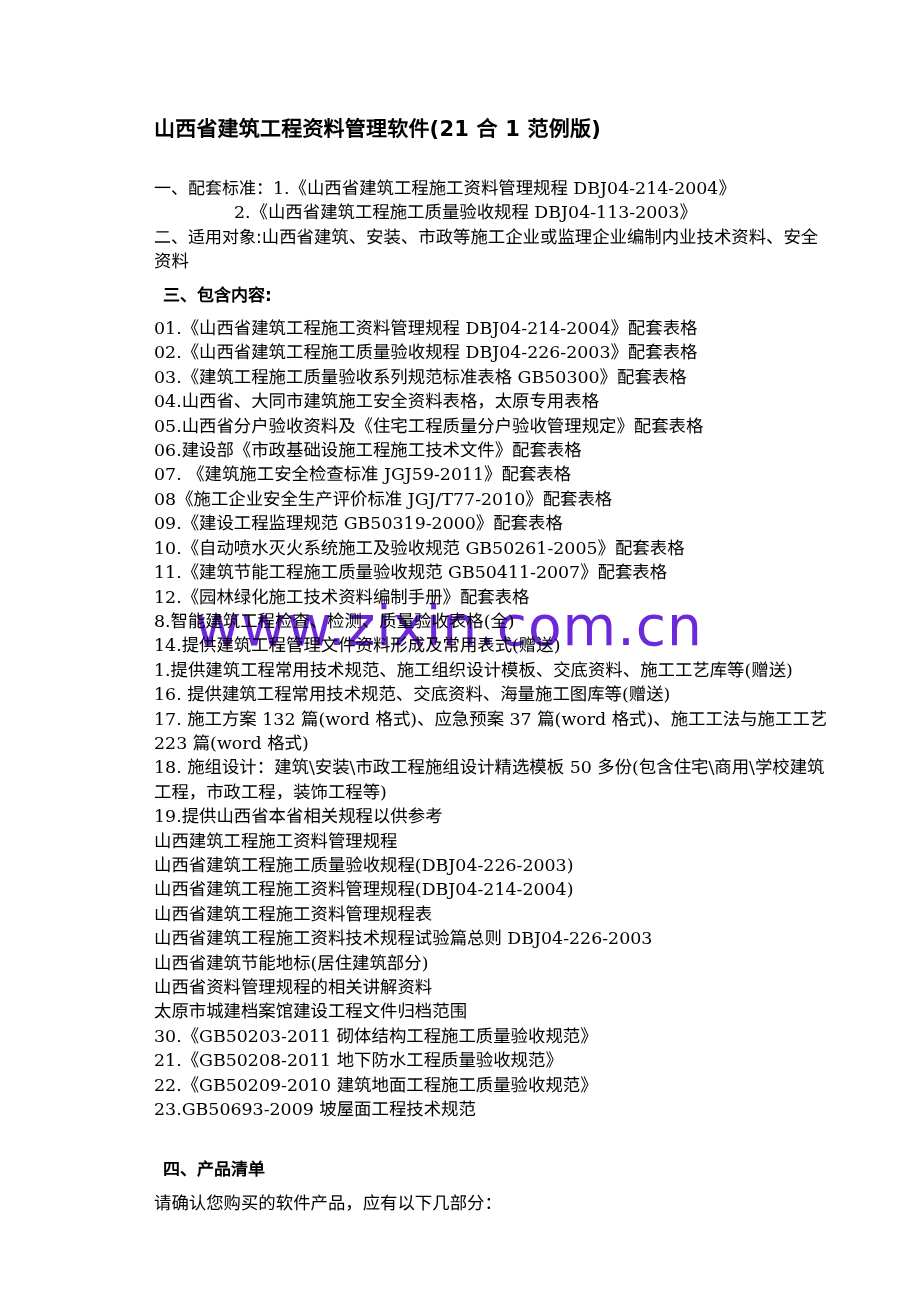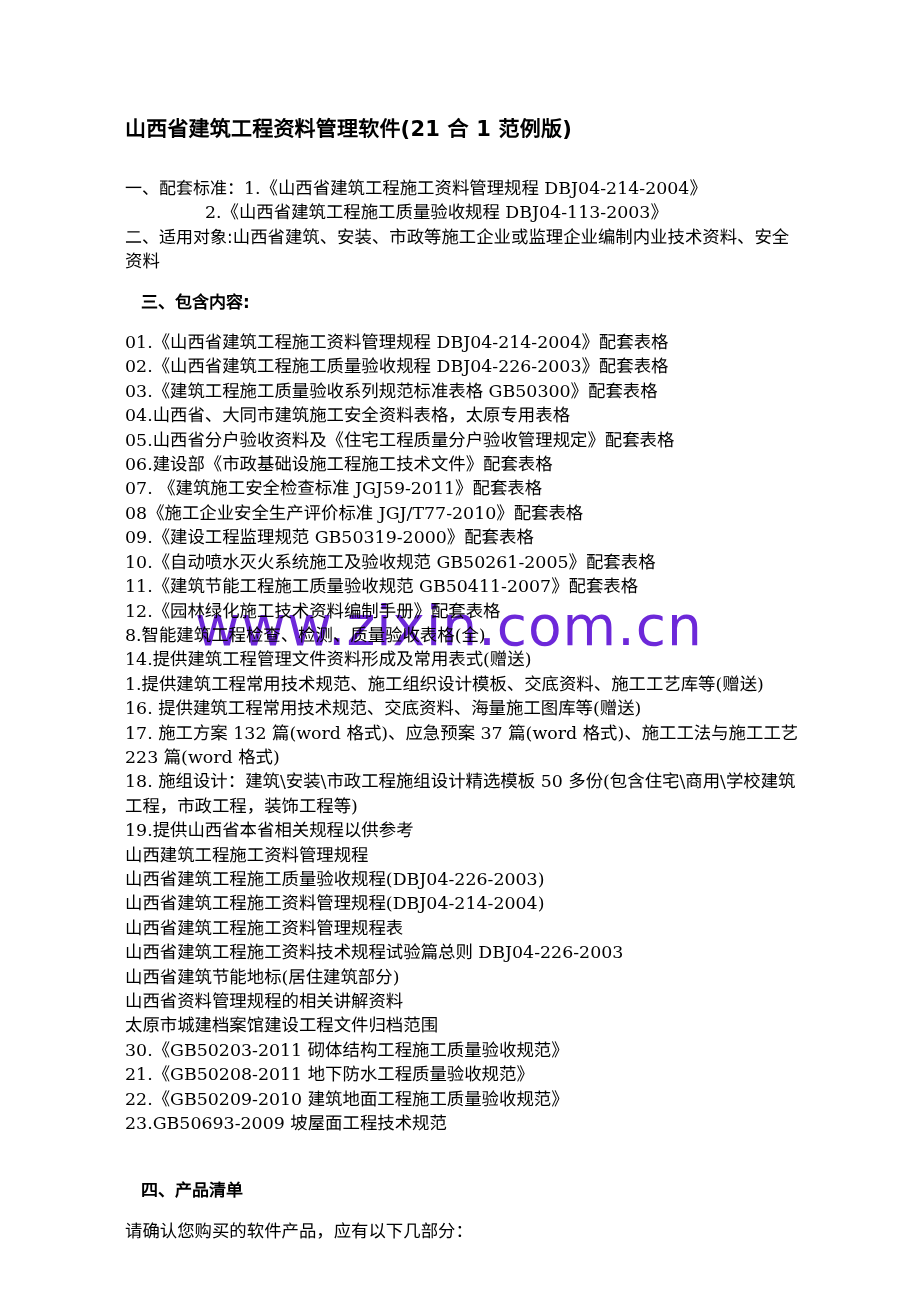--- a/index.html
+++ b/index.html
@@ -39,21 +39,21 @@
     color: #6d28d9;
     white-space: nowrap;
     user-select: none;
     pointer-events: none;
     z-index: 0;
   }
 
   
   .content {
     position: absolute;
-    left: 125px;
+    left: 154px;
     top: 112px;
     width: 680px;
     z-index: 2;
   }
 
   .doc-title {
     font-family: "DejaVu Sans", "Liberation Sans", sans-serif;
     font-weight: bold;
     font-size: 21px;
     line-height: 34px;
@@ -81,21 +81,21 @@
 
   .indent-sub {
     padding-left: 80px;
   }
 
   .heading {
     font-family: "DejaVu Sans", "Liberation Sans", sans-serif;
     font-weight: bold;
     font-size: 17px;
     line-height: 24.4px;
-    margin: 16px;
+    margin: 9px;
   }
   .spacer-md { height: 27px; }
 
   .block { margin: 0; padding: 0; }
 </style>
 </head>
 <body>
 
 <div class="page">
 

